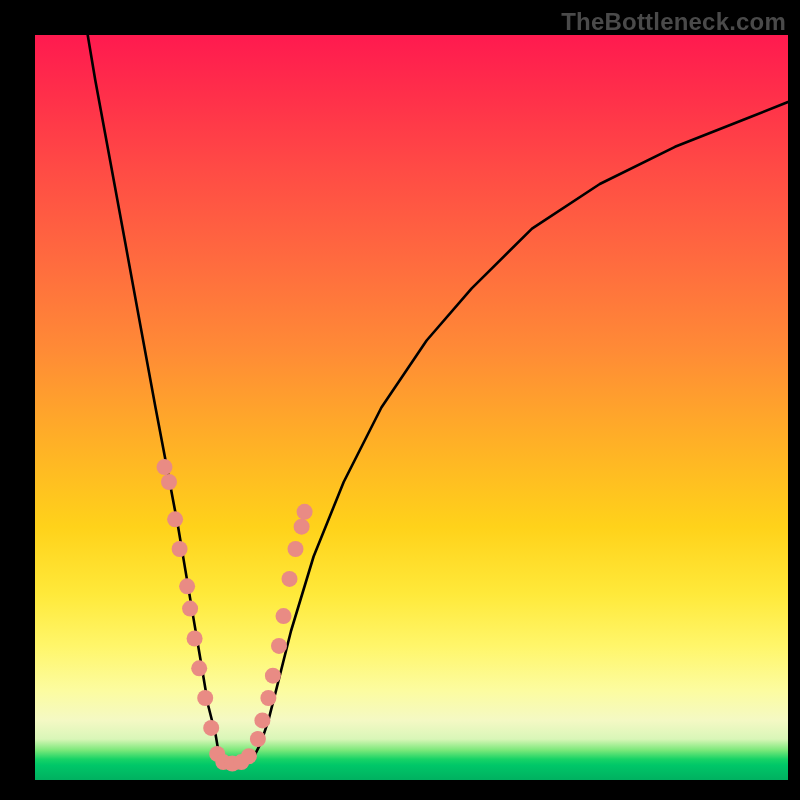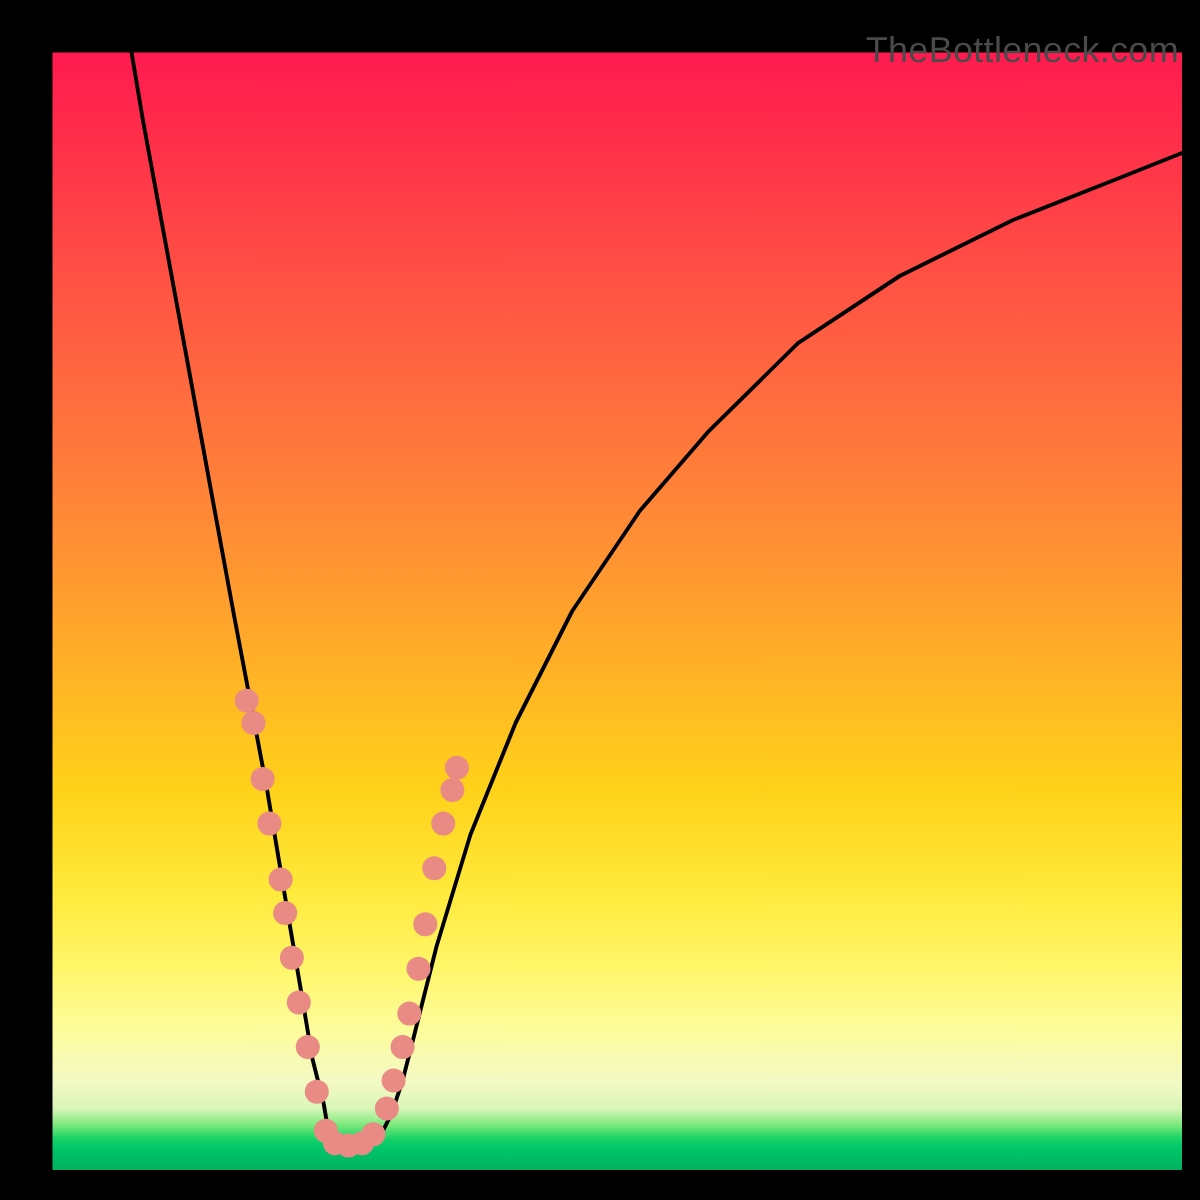--- a/index.html
+++ b/index.html
@@ -46,26 +46,26 @@
   svg.curve {
     position: absolute;
     left: 0;
     top: 0;
     width: 753px;
     height: 745px;
     overflow: visible;
   }
   .watermark {
     position: absolute;
-    top: 20px;
+    top: 8px;
     right: 14px;
     color: #4a4a4a;
     font-size: 24px;
     letter-spacing: 0.2px;
-    font-weight: 400;
+    font-weight: 700;
   }
 </style>
 </head>
 <body>
 
 <div class="frame">
   <div class="plot">
     <svg class="curve" viewBox="0 0 753 745">
       <path id="curve-path" fill="none" stroke="#000000" stroke-width="2.6" stroke-linejoin="round" stroke-linecap="round" d="M52.7 0.0 L60.2 44.7 L75.3 126.6 L90.4 208.6 L105.4 290.6 L120.5 372.5 L131.8 432.1 L143.1 491.7 L150.6 536.4 L158.1 581.1 L165.7 625.8 L173.2 670.5 L180.7 700.3 L184.5 722.6 L188.3 730.1 L203.3 730.1 L218.4 722.6 L225.9 707.8 L233.4 685.4 L241.0 655.6 L256.0 596.0 L278.6 521.5 L308.7 447.0 L346.4 372.5 L391.6 305.5 L436.7 253.3 L497.0 193.7 L564.8 149.0 L640.0 111.8 L715.4 82.0 L753.0 67.0"></path>
       <g id="dots-group">

